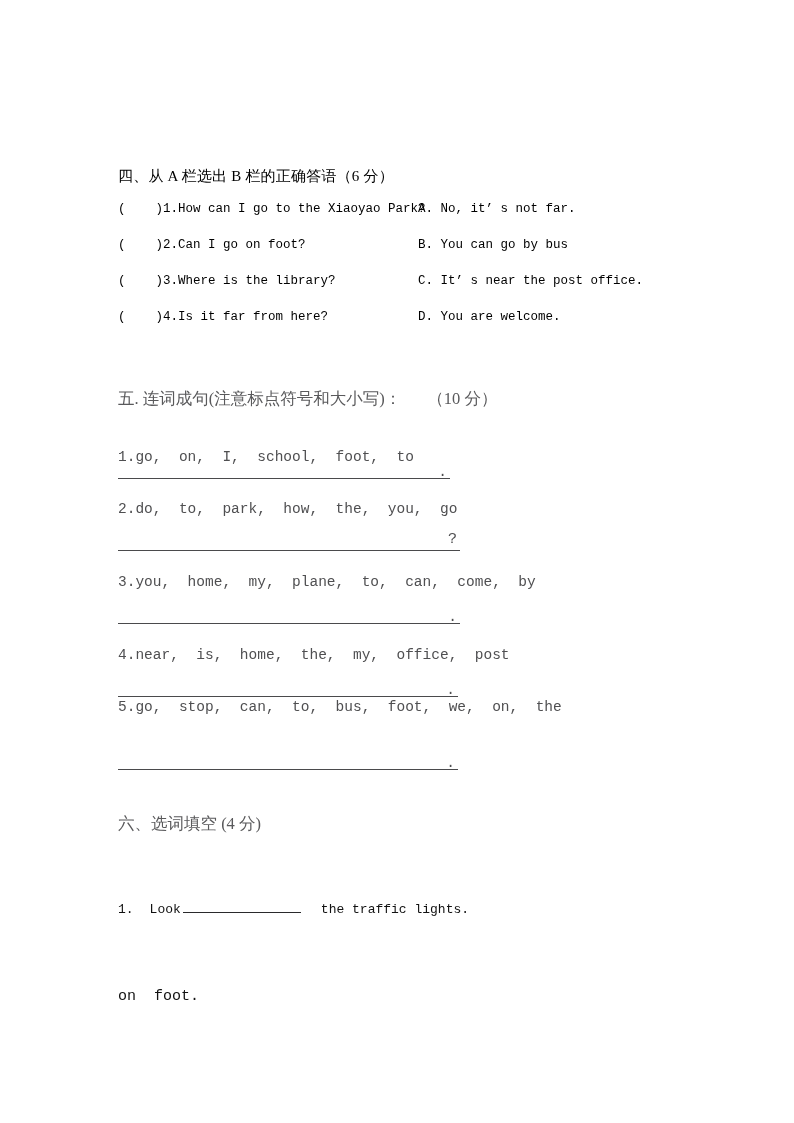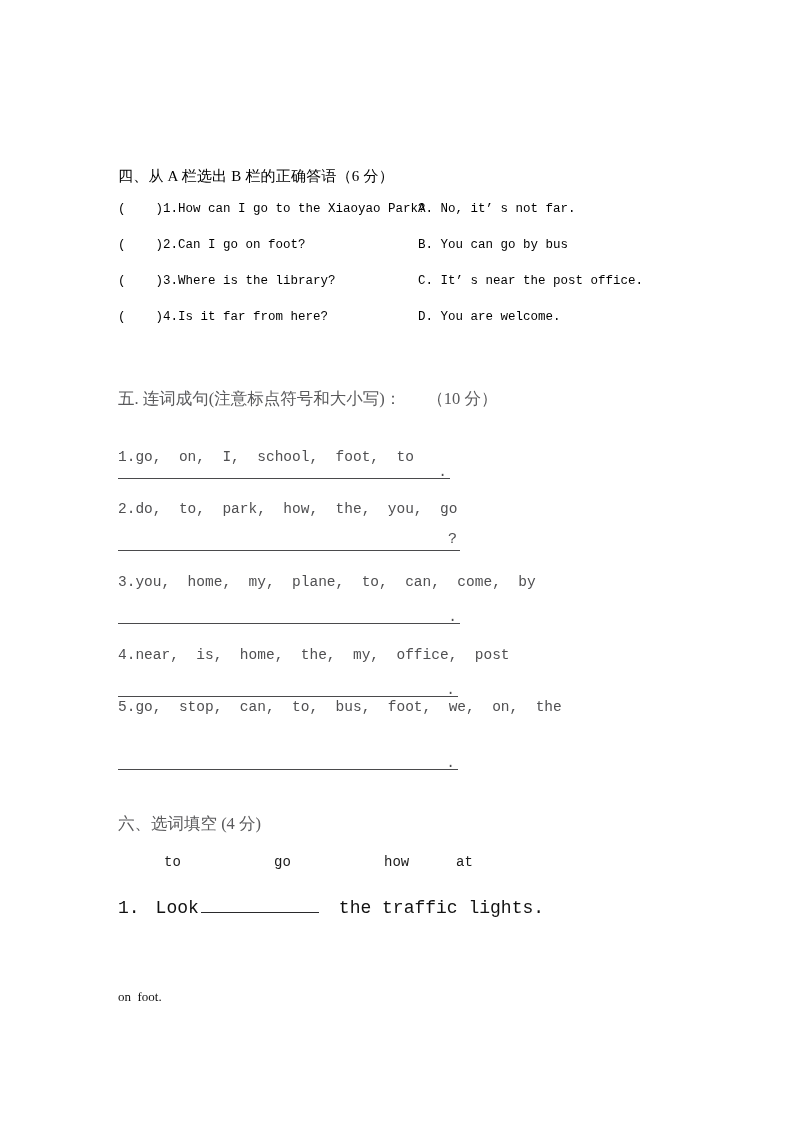--- a/index.html
+++ b/index.html
@@ -127,43 +127,43 @@
   .wordbank .w.w0 { width: 110px; margin-left: 46px; }
   .wordbank .w.w1 { width: 110px; }
   .wordbank .w.w2 { width: 72px; }
   .wordbank .w.w3 { width: 60px; }
 
   .fill-row {
     position: absolute;
     left: 118px;
     white-space: nowrap;
     font-family: "Liberation Mono", "DejaVu Sans Mono", monospace;
-    font-size: 18px;
+    font-size: 13px;
     line-height: 24px;
     color: #111111;
   }
   .fill-row .num {
     display: inline-block;
   }
   .blank {
     display: inline-block;
     border-bottom: 1.5px solid #2a2a2c;
     height: 17px;
     vertical-align: baseline;
     margin: 0 2px;
   }
   .blank.b1 { width: 118px; }
   .blank.b2 { width: 168px; }
 
   .cont-line {
     position: absolute;
     left: 118px;
     white-space: pre;
-    font-family: Liberation Serif, serif;
-    font-size: 13px;
+    font-family: Liberation Mono, monospace;
+    font-size: 15px;
     line-height: 24px;
     color: #111111;
   }
 </style>
 </head>
 <body>
 
 <div class="page">
 
   <div class="sec4-heading">四、从 A 栏选出 B 栏的正确答语（6 分）</div>
@@ -205,23 +205,20 @@
     <span class="endmark">.</span>
   </div>
 
   <div class="scramble" style="top:696px;">5.go,  stop,  can,  to,  bus,  foot,  we,  on,  the</div>
   <div class="answer-line" style="left:118px; top:749px; width:340px;">
     <span class="endmark">.</span>
   </div>
 
   <div class="sec6-heading">六、选词填空 (4 分)</div>
 
-  <div class="wordbank">
-    <span class="w w0">to</span><span class="w w1">go</span><span class="w w2">how</span><span class="w w3">at</span>
-  </div>
 
   <div class="fill-row" style="top:895px;">
     <span class="num">1.</span><span style="display:inline-block;width:16px;"></span><span>Look</span><span class="blank b1"></span><span style="display:inline-block;width:18px;"></span><span>the traffic lights.</span>
   </div>
 
 
   <div class="cont-line" style="top:985px;">on  foot.</div>
 
 </div>
 

